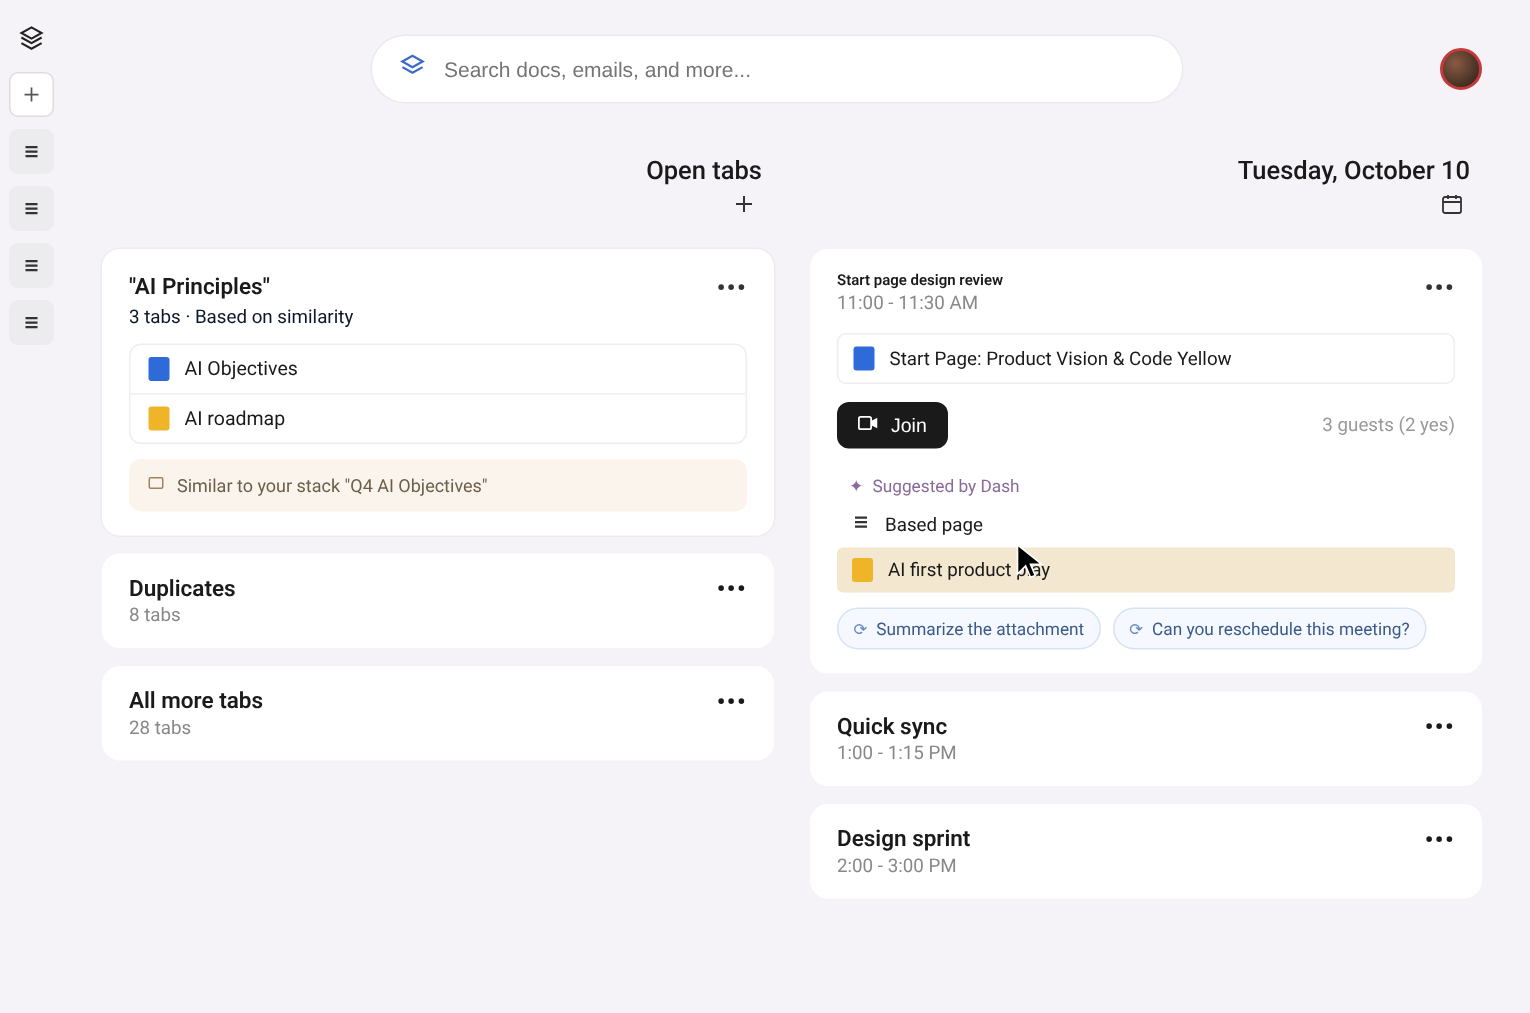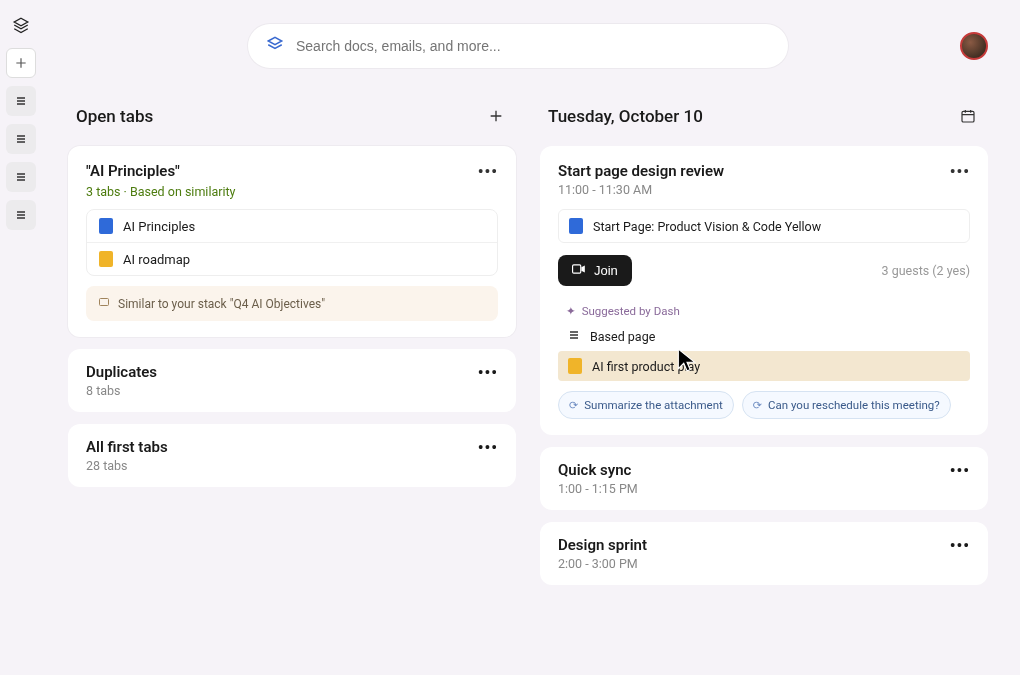--- a/index.html
+++ b/index.html
@@ -10,40 +10,40 @@
 .sidenav .nav-btn.active { background: #ecebed; }
 .sidenav .nav-btn.add { border: 1px solid #ddd; background: #fff; }
 .main { flex: 1; background: #f6f3f8; border-radius: 18px; margin: 8px 8px 12px 0; padding: 16px 24px 0 24px; position: relative; overflow: hidden; }
 .topbar { display: flex; align-items: center; gap: 16px; margin-bottom: 28px; }
 .search { flex: 0 0 540px; margin-left: 180px; height: 44px; background: #fff; border-radius: 22px; display: flex; align-items: center; padding: 0 18px; gap: 12px; box-shadow: 0 0 0 1px rgba(0,0,0,0.04); }
 .search svg { width: 18px; height: 18px; }
 .search input { border: none; outline: none; font-size: 14px; flex: 1; color: #555; background: transparent; }
 .avatar { width: 28px; height: 28px; border-radius: 50%; background: radial-gradient(circle at 35% 35%, #8a5a44 0%, #3a2a1f 80%); border: 2px solid #c53a3a; margin-left: auto; }
 .columns { display: flex; gap: 24px; }
 .col { flex: 1; min-width: 0; }
-.col-head { display: flex; align-items: center; justify-content: space-between; padding: 8px 8px 18px 8px; }
+.col-head { display: flex; align-items: flex-end; justify-content: space-between; padding: 8px 8px 18px 8px; flex-direction: column; }
 .col-title { font-size: 17px; font-weight: 500; }
 .icon-btn { width: 24px; height: 24px; display: flex; align-items: center; justify-content: center; cursor: pointer; border-radius: 4px; }
 .card { background: #fff; border-radius: 12px; padding: 16px 18px; margin-bottom: 12px; box-shadow: 0 0 0 1px rgba(0,0,0,0.03); }
 .card-title { font-size: 15px; font-weight: 600; margin-bottom: 4px; }
-.card-sub { font-size: 12.5px; color: #4d7c0f; }
+.card-sub { font-size: 12.5px; color: #0f172a; }
 .card-dots { float: right; letter-spacing: 1px; cursor: pointer; color: #333; font-weight: bold; }
 .tab-list { margin-top: 10px; border: 1px solid #eee; border-radius: 8px; overflow: hidden; }
 .tab-item { display: flex; align-items: center; gap: 10px; padding: 8px 12px; font-size: 13px; border-bottom: 1px solid #f0f0f0; cursor: pointer; }
 .tab-item:last-child { border-bottom: none; }
 .doc-icon { width: 14px; height: 16px; border-radius: 2px; display: inline-block; }
 .doc-blue { background: #2f6ad9; }
 .doc-yellow { background: #f0b429; }
 .doc-green { background: #1e8e4e; }
 .suggestion-bar { background: #fbf4ec; border-radius: 8px; padding: 10px 12px; font-size: 12px; color: #6b5e4a; margin-top: 10px; display: flex; align-items: center; gap: 8px; }
 .simple-card { background: #fff; border-radius: 12px; padding: 14px 18px; margin-bottom: 12px; display: flex; justify-content: space-between; align-items: flex-start; }
 .simple-card .l .t { font-size: 15px; font-weight: 600; margin-bottom: 2px; }
 .simple-card .l .s { font-size: 12.5px; color: #888; }
 .event-card { background: #fff; border-radius: 12px; padding: 16px 18px; margin-bottom: 12px; position: relative; }
-.event-title { font-size: 15px; font-weight: 600; }
+.event-title { font-size: 10px; font-weight: 600; }
 .event-time { font-size: 12.5px; color: #888; margin-top: 2px; }
 .attachment { display: flex; align-items: center; gap: 10px; background: #fff; border: 1px solid #eee; border-radius: 6px; padding: 8px 10px; font-size: 12.5px; margin-top: 12px; cursor: pointer; }
 .join-row { display: flex; align-items: center; justify-content: space-between; margin-top: 12px; }
 .join-btn { background: #1a1a1a; color: #fff; border-radius: 8px; padding: 8px 14px; font-size: 13px; font-weight: 500; display: inline-flex; align-items: center; gap: 8px; cursor: pointer; border: none; justify-content: center; }
 .guests { font-size: 12.5px; color: #999; }
 .dash-sugg { margin-top: 14px; }
 .dash-hdr { font-size: 11.5px; color: #8a6a9a; display: flex; align-items: center; gap: 6px; padding: 4px 8px; }
 .sugg-item { display: flex; align-items: center; gap: 10px; padding: 7px 10px; font-size: 12.5px; border-radius: 4px; cursor: pointer; }
 .sugg-item.hl { background: #f3e7d0; position: relative; }
 .cursor-arrow { position: absolute; left: 118px; top: -4px; }
@@ -115,21 +115,21 @@
           </div>
         </div>
 
         <div class="card">
           <span class="card-dots">•••</span>
           <div class="card-title">"AI Principles"</div>
           <div class="card-sub">3 tabs · Based on similarity</div>
           <div class="tab-list">
             <div class="tab-item">
               <span class="doc-icon doc-blue"></span>
-              <span>AI Principles</span>
+              <span>AI Objectives</span>
             </div>
             <div class="tab-item">
               <span class="doc-icon doc-yellow"></span>
               <span>AI roadmap</span>
             </div>
           </div>
           <div class="suggestion-bar">
             <span>
               <svg width="12" height="12" viewBox="0 0 24 24">
                   <rect x="3" y="5" width="18" height="14" rx="2" fill="none" stroke="#a0845c" stroke-width="2"></rect>
@@ -142,21 +142,21 @@
         <div class="simple-card">
           <div class="l">
             <div class="t">Duplicates</div>
             <div class="s">8 tabs</div>
           </div>
           <span class="dots">•••</span>
         </div>
 
         <div class="simple-card">
           <div class="l">
-            <div class="t">All first tabs</div>
+            <div class="t">All more tabs</div>
             <div class="s">28 tabs</div>
           </div>
           <span class="dots">•••</span>
         </div>
       </div>
 
       <div class="col">
         <div class="col-head">
           <div class="col-title">Tuesday, October 10</div>
           <div class="icon-btn">

